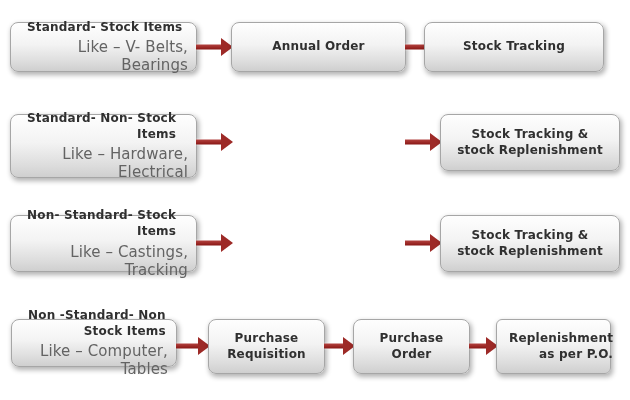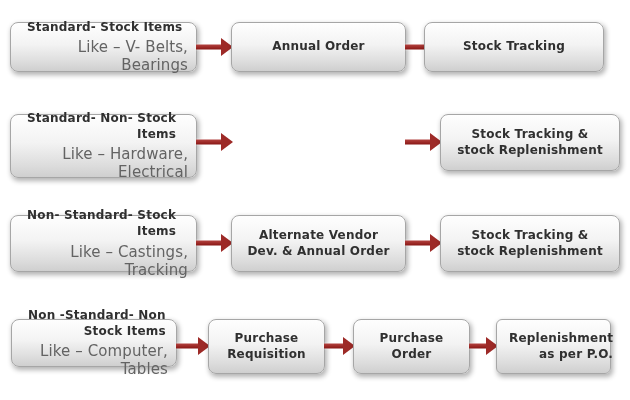--- a/index.html
+++ b/index.html
@@ -137,24 +137,20 @@
 
   <div class="box left b31">
     <span class="title">Non- Standard- Stock
 Items</span>
     <span class="subtitle">Like – Castings, Tracking</span>
   </div>
   <div class="arrow a31">
     <span class="shaft"></span>
     <span class="head"></span>
   </div>
-  <div class="box center b32">
-    <span class="title">Alternate Vendor
-Dev. &amp; Annual Order</span>
-  </div>
   <div class="arrow a32">
     <span class="shaft"></span>
     <span class="head"></span>
   </div>
   <div class="box center b33">
     <span class="title">Stock Tracking &amp;
 stock Replenishment</span>
   </div>
 
   <div class="box left b41">

